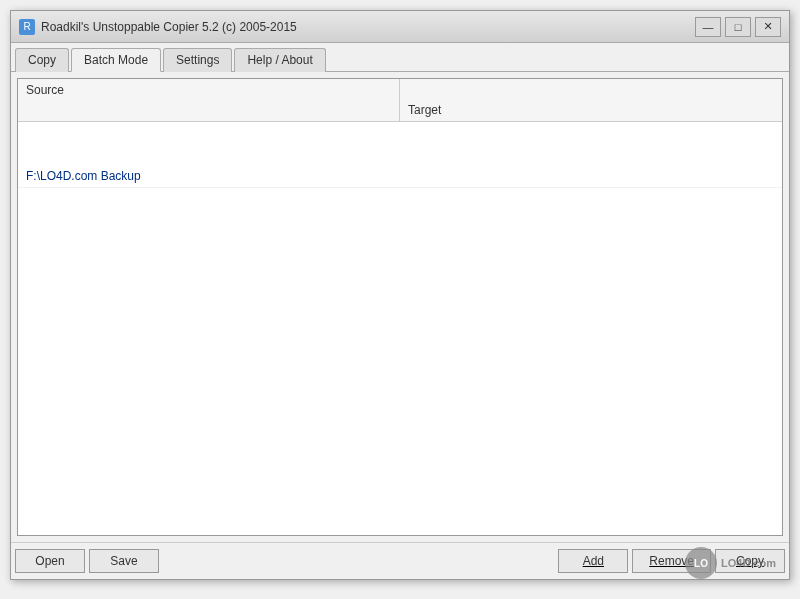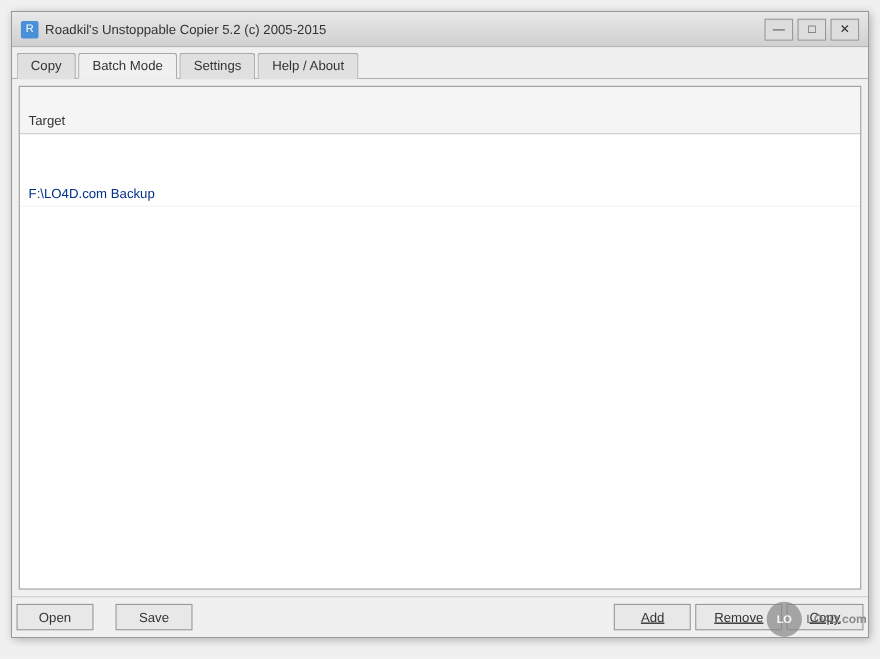--- a/index.html
+++ b/index.html
@@ -179,21 +179,21 @@
       display: flex;
       padding: 6px 4px;
       background: #f0f0f0;
       border-top: 1px solid #ccc;
       align-items: center;
       justify-content: space-between;
     }
 
     .bottom-left {
       display: flex;
-      gap: 20px;
+      gap: 4px;
     }
 
     .bottom-right {
       display: flex;
       gap: 4px;
       text-decoration: underline;
     }
 
     .btn {
       padding: 4px 16px;
@@ -202,21 +202,21 @@
       cursor: pointer;
       font-size: 12px;
       color: #333;
       min-width: 70px;
       text-align: center;
     }
 
     .watermark {
       position: absolute;
       bottom: 20px;
-      right: 12px;
+      right: 24px;
       opacity: 0.7;
     }
 
     .watermark-inner {
       display: flex;
       align-items: center;
       gap: 4px;
     }
 
     .watermark-logo {
@@ -269,20 +269,21 @@
     </div>
     <div class="tab">
       <span>Help / About</span>
     </div>
   </div>
 
   <div class="content-area">
     <div class="table-container">
 
       <div class="table-header">
+        <div class="table-header-cell">Source</div>
         <div class="table-header-cell">Target</div>
       </div>
 
       <div class="table-body">
         <div class="table-row">
           <div class="table-cell target-cell">F:\LO4D.com Backup</div>
         </div>
       </div>
     </div>
   </div>

